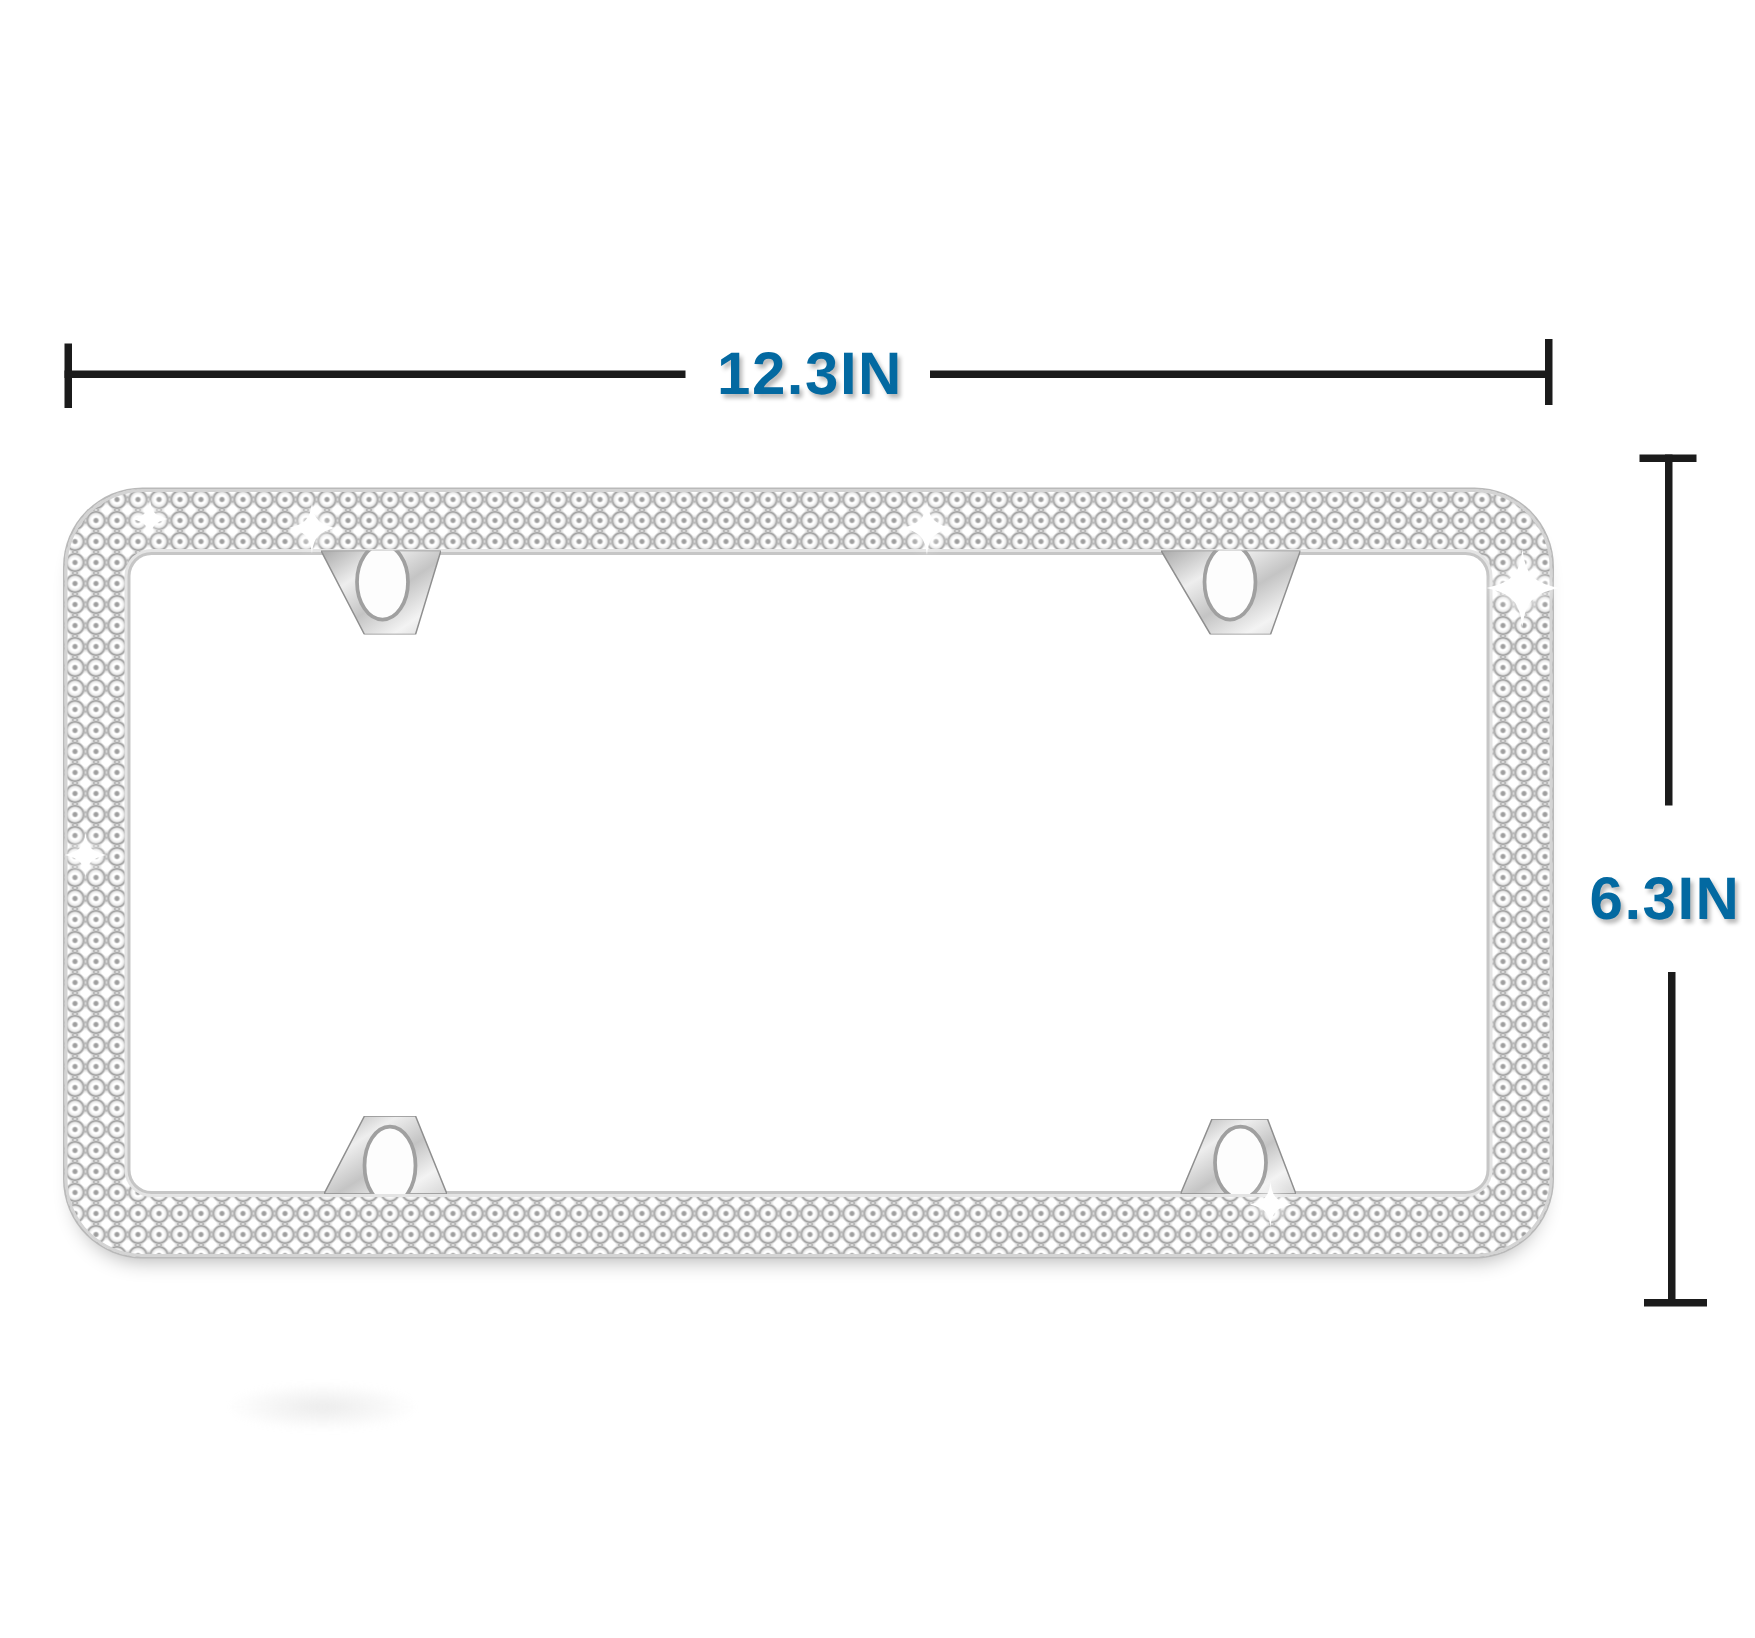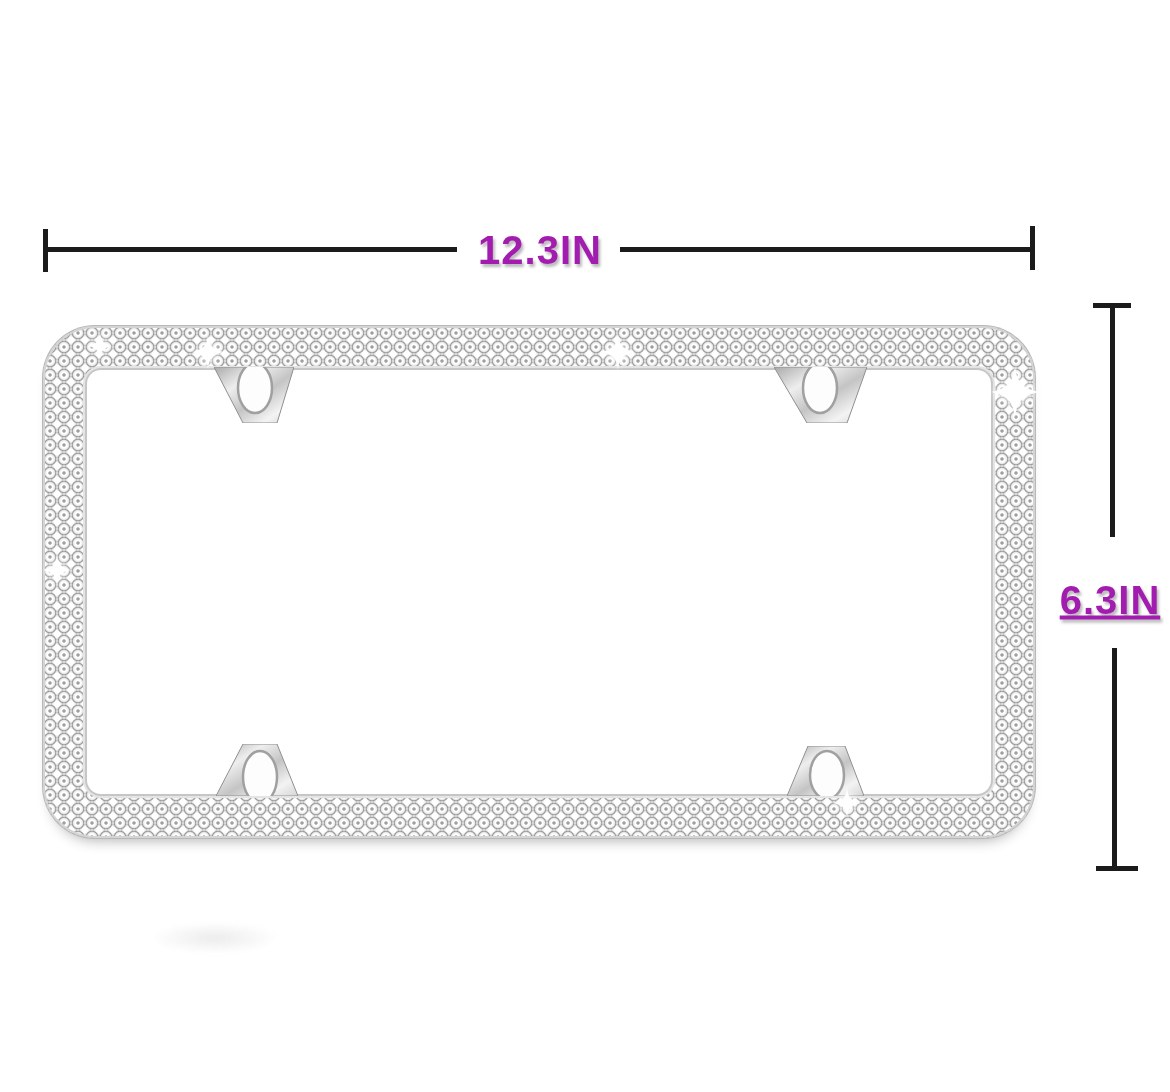--- a/index.html
+++ b/index.html
@@ -12,21 +12,21 @@
   }
 
   
   .dim-line{position:absolute;background:#1b1b1b;}
   .dim-label{
     position:absolute;
     transform:translate(-50%,-50%);
     font-size:40px;
     font-weight:bold;
     letter-spacing:1px;
-    color:#a21caf;
+    color:#0369a1;
     text-shadow:2px 3px 3px rgba(0,0,0,0.28);
     white-space:nowrap;
   }
 
   
   .frame{
     position:absolute;
     left:43px;top:326px;
     width:992px;height:512px;
     border-radius:52px;
@@ -90,21 +90,21 @@
     <div class="dim-line" style="left:43px;top:229px;width:5px;height:43px;"></div>
     <div class="dim-line" style="left:43px;top:247px;width:414px;height:5px;"></div>
     <div class="dim-label" style="left:540px;top:250px;">12.3IN</div>
     <div class="dim-line" style="left:620px;top:247px;width:413px;height:5px;"></div>
     <div class="dim-line" style="left:1030px;top:226px;width:5px;height:44px;"></div>
   </div>
 
   <div>
     <div class="dim-line" style="left:1093px;top:303px;width:38px;height:5px;"></div>
     <div class="dim-line" style="left:1110px;top:303px;width:5px;height:234px;"></div>
-    <div class="dim-label" style="left:1110px;top:600px;text-decoration:underline;">6.3IN</div>
+    <div class="dim-label" style="left:1110px;top:600px;">6.3IN</div>
     <div class="dim-line" style="left:1112px;top:648px;width:5px;height:220px;"></div>
     <div class="dim-line" style="left:1096px;top:866px;width:42px;height:5px;"></div>
   </div>
 
   <div class="frame">
     <div class="frame-opening"></div>
   </div>
 
   <svg class="tab" style="left:214px;top:367px;" width="80" height="56" viewBox="0 0 80 56">
     <polygon points="0,0 80,0 63,56 29,56" fill="url(#metalGrad)" stroke="#8f8f8f" stroke-width="1"></polygon>

